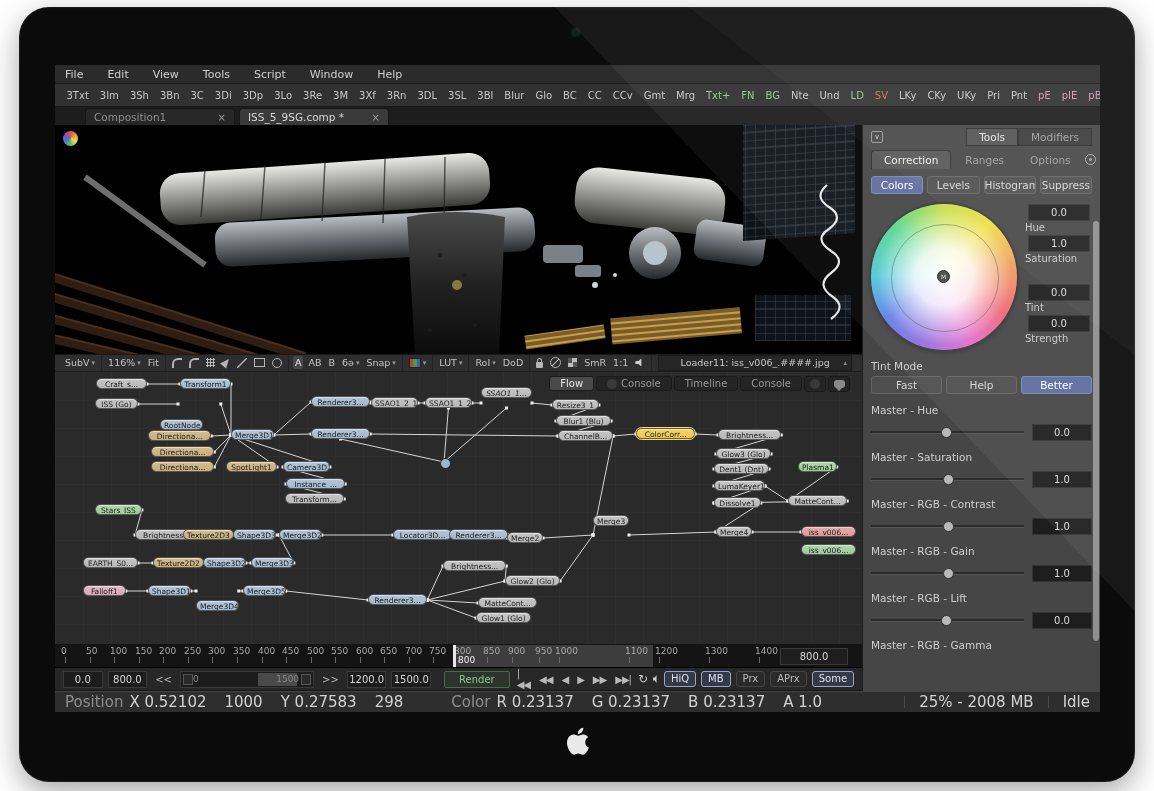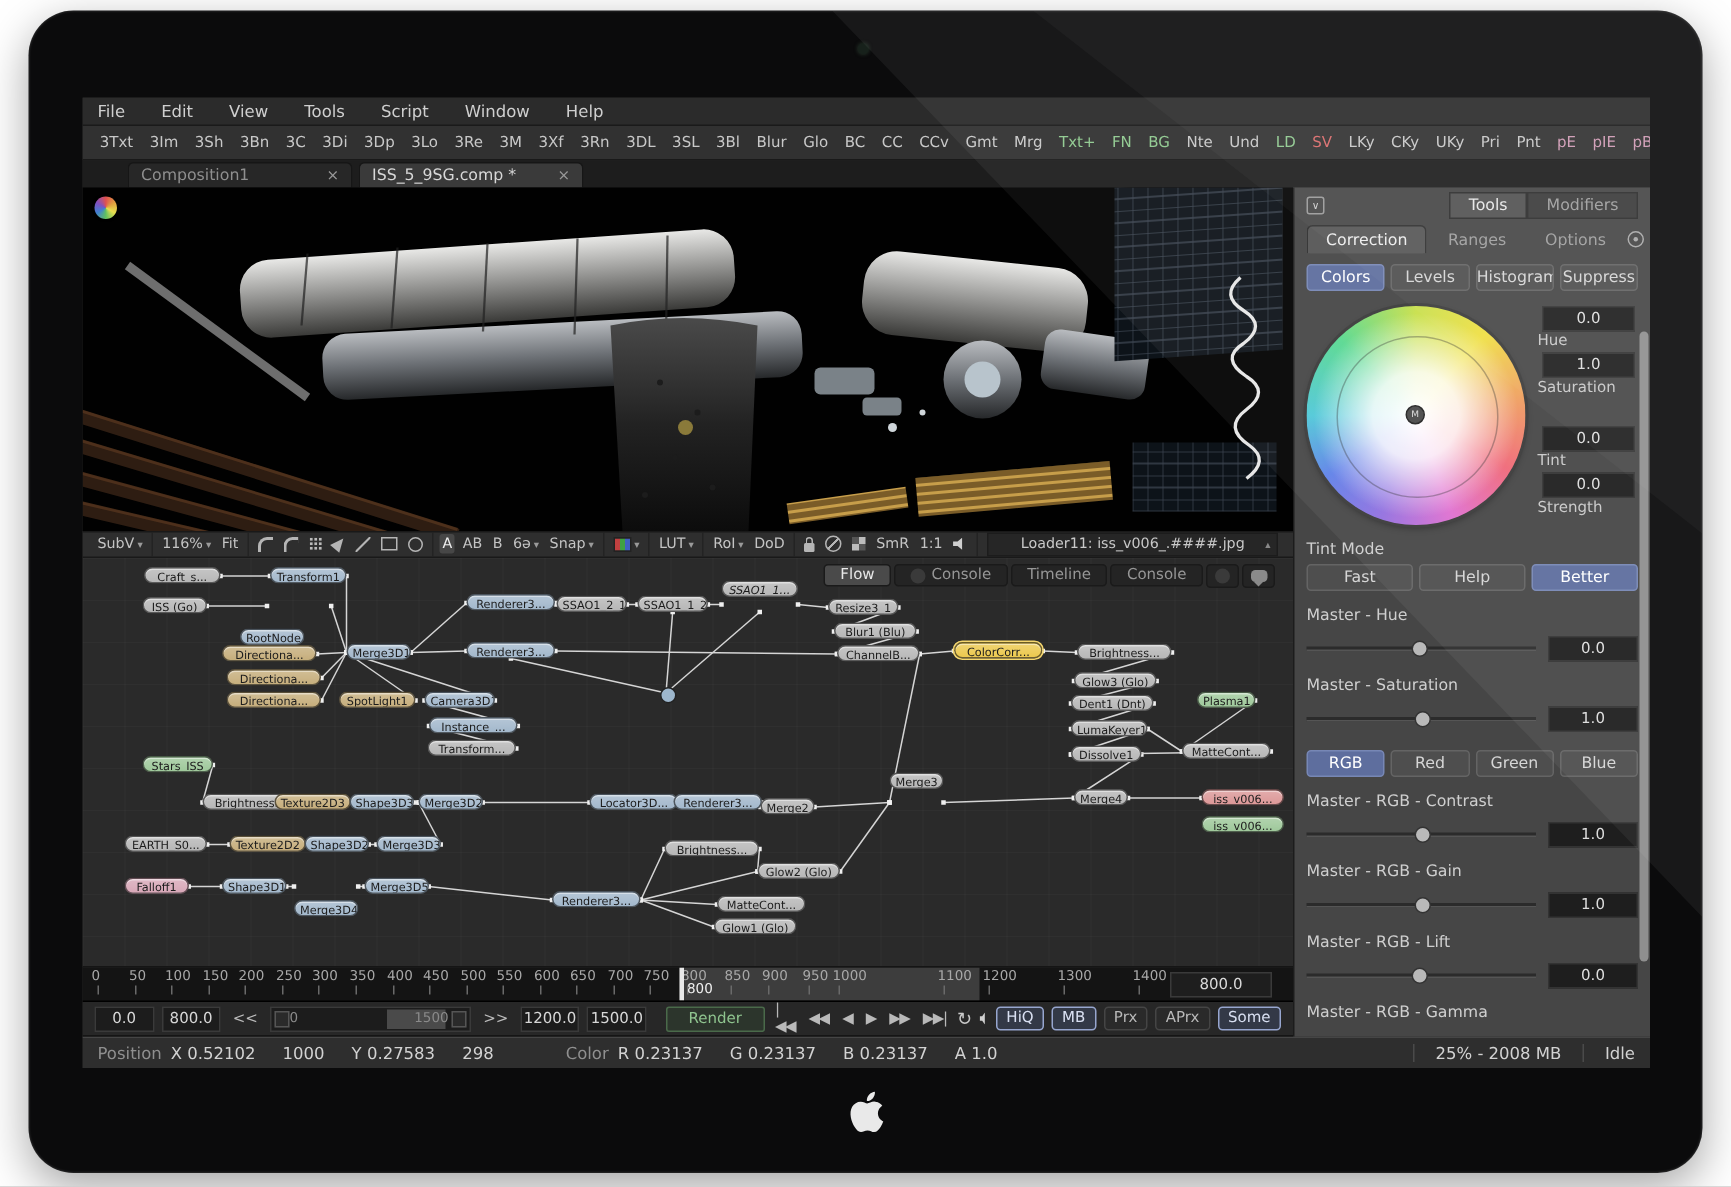--- a/index.html
+++ b/index.html
@@ -83,21 +83,21 @@
   .t-btn{color:#bdbdbd;font-size:10px;padding:0 3px;}
   .t-range{width:225px;height:15px;background:#1c1c1c;border:1px solid #3a3a3a;position:relative;color:#8a8a8a;font-size:9px;}
   .t-range .seg{position:absolute;top:1px;bottom:1px;left:58%;width:30%;background:#4a4a4a;}
   .t-range .lab-l{position:absolute;left:12px;top:2px;} .t-range .lab-r{position:absolute;right:14px;top:2px;}
   .t-range .endcap{position:absolute;top:2px;width:8px;height:9px;border:1px solid #555;background:#2a2a2a;}
   .render-btn{height:15px;padding:0 14px;border:1px solid #4a6a4a;background:#2c352c;color:#8fc48f;font-size:10px;line-height:15px;border-radius:2px;margin-left:8px;}
   .pb{color:#b9b9b9;font-size:10px;letter-spacing:-1px;padding:0 2px;}
   .q-btn{height:14px;padding:0 6px;font-size:10px;line-height:14px;color:#b9b9b9;background:#2a2a2a;border:1px solid #454545;border-radius:3px;}
   .q-btn.on{border-color:#97a6cf;color:#d9e0f2;background:#333947;}
   
-  .statusbar{height:21px;background:#2e2e2e;border-top:1px solid #454545;display:flex;align-items:center;font-size:11px;color:#d2d2d2;padding:0 10px;box-sizing:border-box;}
+  .statusbar{height:21px;background:#2e2e2e;border-top:1px solid #454545;display:flex;align-items:center;font-size:15px;color:#d2d2d2;padding:0 10px;box-sizing:border-box;}
   .sb-dim{color:#8f8f8f;margin-right:6px;}
   .sb-val{margin-right:18px;}
   .sb-right{margin-left:auto;display:flex;align-items:center;gap:14px;}
   .sb-sep{width:1px;height:12px;background:#4a4a4a;}
   
   .panel{width:238px;background:#464646;border-left:1px solid #1c1c1c;position:relative;display:flex;flex-direction:column;padding:0 8px;box-sizing:border-box;color:#d6d6d6;}
   .panel-header{height:20px;display:flex;align-items:center;margin:2px 0 0;}
   .panel-tabs{margin-left:auto;display:flex;}
   .p-tab{padding:2px 12px;font-size:10.5px;color:#9f9f9f;background:#3c3c3c;border:1px solid #2c2c2c;}
   .p-tab.active{background:#525252;color:#e8e8e8;}
@@ -798,26 +798,20 @@
                 <div class="s-box">0.0</div>
               </div>
               <div class="sect-label">Master - Saturation</div>
               <div class="slider-row">
                 <div class="track">
                   <div class="knob" style="left: 47%;"></div>
                 </div>
                 <div class="s-box">1.0</div>
               </div>
             </div>
-          <div class="btn-row" id="channel-tabs" style="margin-top:12px;">
-              <span class="p-btn active">RGB</span>
-              <span class="p-btn">Red</span>
-              <span class="p-btn">Green</span>
-              <span class="p-btn">Blue</span>
-            </div>
           <div id="sliders-rgb">
               <div class="sect-label">Master - RGB - Contrast</div>
               <div class="slider-row">
                 <div class="track">
                   <div class="knob" style="left: 47%;"></div>
                 </div>
                 <div class="s-box">1.0</div>
               </div>
               <div class="sect-label">Master - RGB - Gain</div>
               <div class="slider-row">

